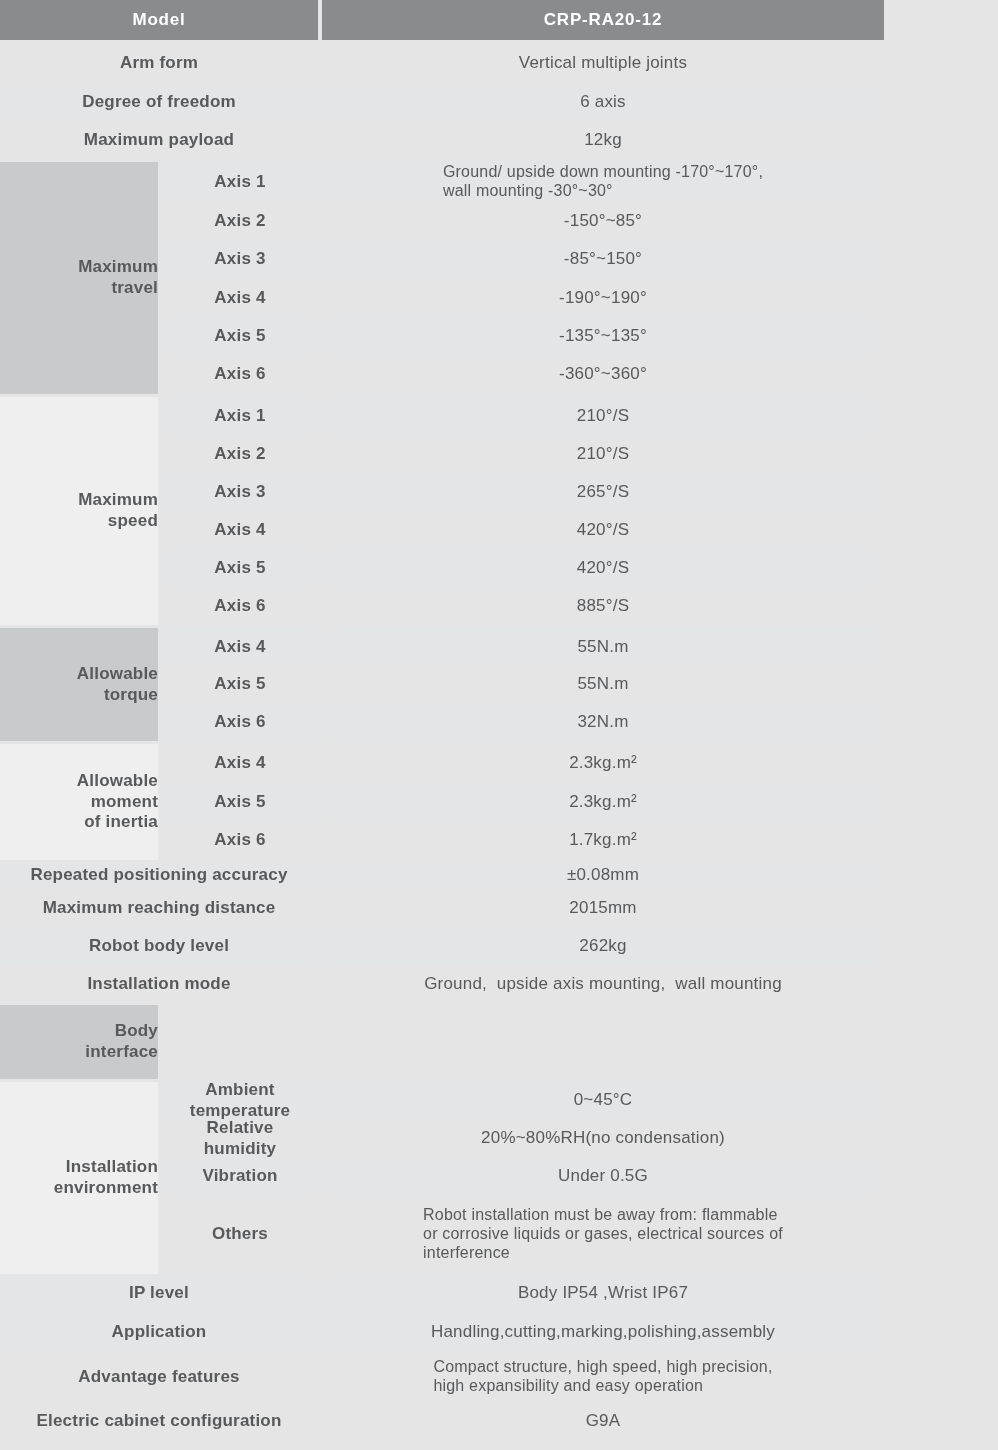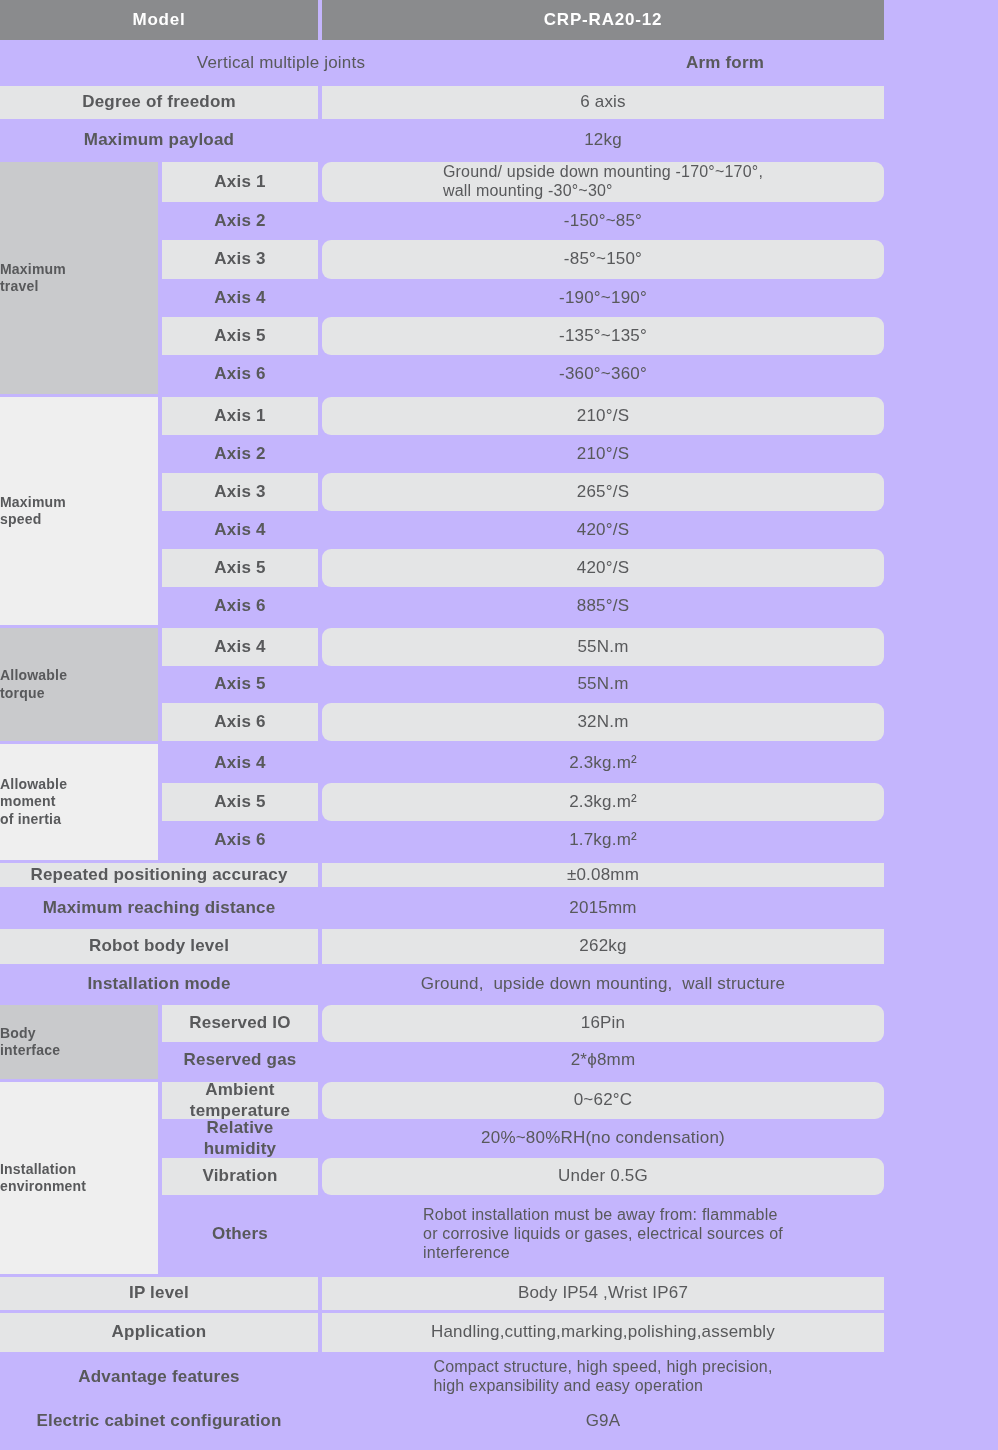--- a/index.html
+++ b/index.html
@@ -6,21 +6,21 @@
   html, body { margin: 0; padding: 0; background: #ffffff; }
   body {
     font-family: "Liberation Sans", "DejaVu Sans", sans-serif;
     color: #58595b;
     -webkit-font-smoothing: antialiased;
   }
   .page {
     width: 998px;
     height: 1450px;
     overflow: hidden;
-    background: #c4b5fd;
+    background: #e5e5e5;
   }
   .spec-table {
     width: 884px;
     display: flex;
     flex-direction: column;
     gap: 3px;
   }
   .band { display: flex; gap: 4px; }
   .cell {
     display: flex;
@@ -40,24 +40,24 @@
     letter-spacing: 0.8px;
   }
   .gray { background: #e4e5e6; }
   .group-band { display: flex; gap: 4px; }
   .group-cell {
     width: 158px;
     flex: none;
     font-weight: bold;
     display: flex;
     flex-direction: column;
-    align-items: flex-start;
+    align-items: flex-end;
     justify-content: center;
     text-align: center;
-    font-size: 14px;
+    font-size: 17px;
     line-height: 1.22;
     letter-spacing: 0.2px;
   }
   .bg-dark { background: #c9cacc; }
   .bg-light { background: #efefef; }
   .group-rows { flex: 1 1 auto; display: flex; flex-direction: column; }
   .sub-row { display: flex; gap: 4px; }
   .sub-label { width: 156px; flex: none; font-weight: bold; }
   .sub-value { flex: 1 1 auto; border-radius: 9px; }
   .line { display: block; }
@@ -74,25 +74,25 @@
     <div class="band header-band" style="height:40px">
       <div class="cell label-cell">
         <span>Model</span>
       </div>
       <div class="cell value-cell">
         <span>CRP-RA20-12</span>
       </div>
     </div>
 
     <div class="band" style="height:40px">
+      <div class="cell label-cell">
+        <span>Arm form</span>
+      </div>
       <div class="cell value-cell">
         <span>Vertical multiple joints</span>
-      </div>
-      <div class="cell label-cell">
-        <span>Arm form</span>
       </div>
     </div>
 
     <div class="band" style="height:33px">
       <div class="cell label-cell gray">
         <span>Degree of freedom</span>
       </div>
       <div class="cell value-cell gray">
         <span>6 axis</span>
       </div>
@@ -316,64 +316,46 @@
       <div class="cell value-cell gray">
         <span>262kg</span>
       </div>
     </div>
 
     <div class="band" style="height:35px">
       <div class="cell label-cell">
         <span>Installation mode</span>
       </div>
       <div class="cell value-cell">
-        <span class="pre">Ground,  upside down mounting,  wall structure</span>
+        <span class="pre">Ground,  upside axis mounting,  wall mounting</span>
       </div>
     </div>
 
     <div class="band group-band" style="height:74px">
       <div class="group-cell bg-dark">
         <span class="line">Body</span>
         <span class="line">interface</span>
       </div>
-      <div class="group-rows">
-        <div class="sub-row" style="height:37px">
-          <div class="cell sub-label gray">
-            <span>Reserved IO</span>
-          </div>
-          <div class="cell sub-value gray">
-            <span>16Pin</span>
-          </div>
-        </div>
-        <div class="sub-row" style="height:37px">
-          <div class="cell sub-label">
-            <span>Reserved gas</span>
-          </div>
-          <div class="cell sub-value">
-            <span>2*ϕ8mm</span>
-          </div>
-        </div>
-      </div>
     </div>
 
     <div class="band group-band" style="height:192px">
       <div class="group-cell bg-light">
         <span class="line">Installation</span>
         <span class="line">environment</span>
       </div>
       <div class="group-rows">
         <div class="sub-row" style="height:37px">
           <div class="cell sub-label gray">
             <span>
               <span class="line">Ambient</span>
               <span class="line">temperature</span>
             </span>
           </div>
           <div class="cell sub-value gray">
-            <span>0~62°C</span>
+            <span>0~45°C</span>
           </div>
         </div>
         <div class="sub-row" style="height:39px">
           <div class="cell sub-label">
             <span>
               <span class="line">Relative</span>
               <span class="line">humidity</span>
             </span>
           </div>
           <div class="cell sub-value">

